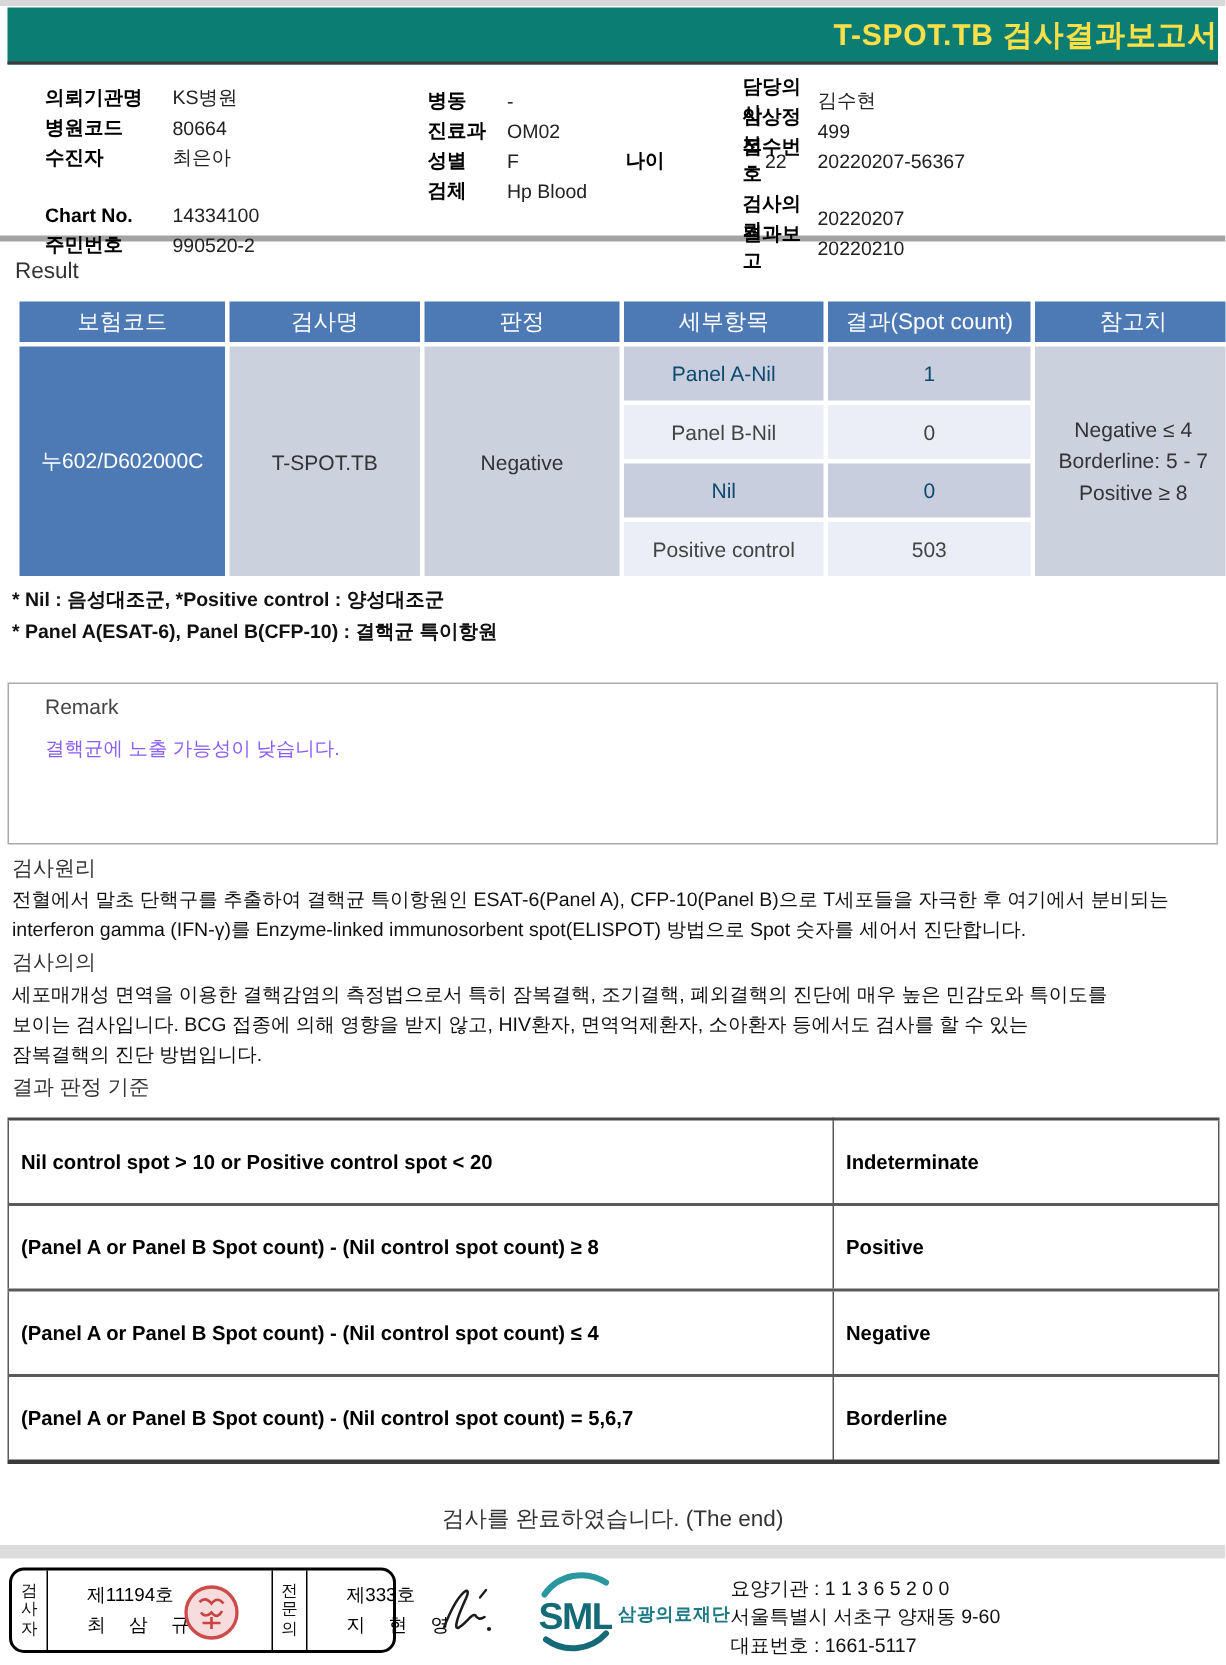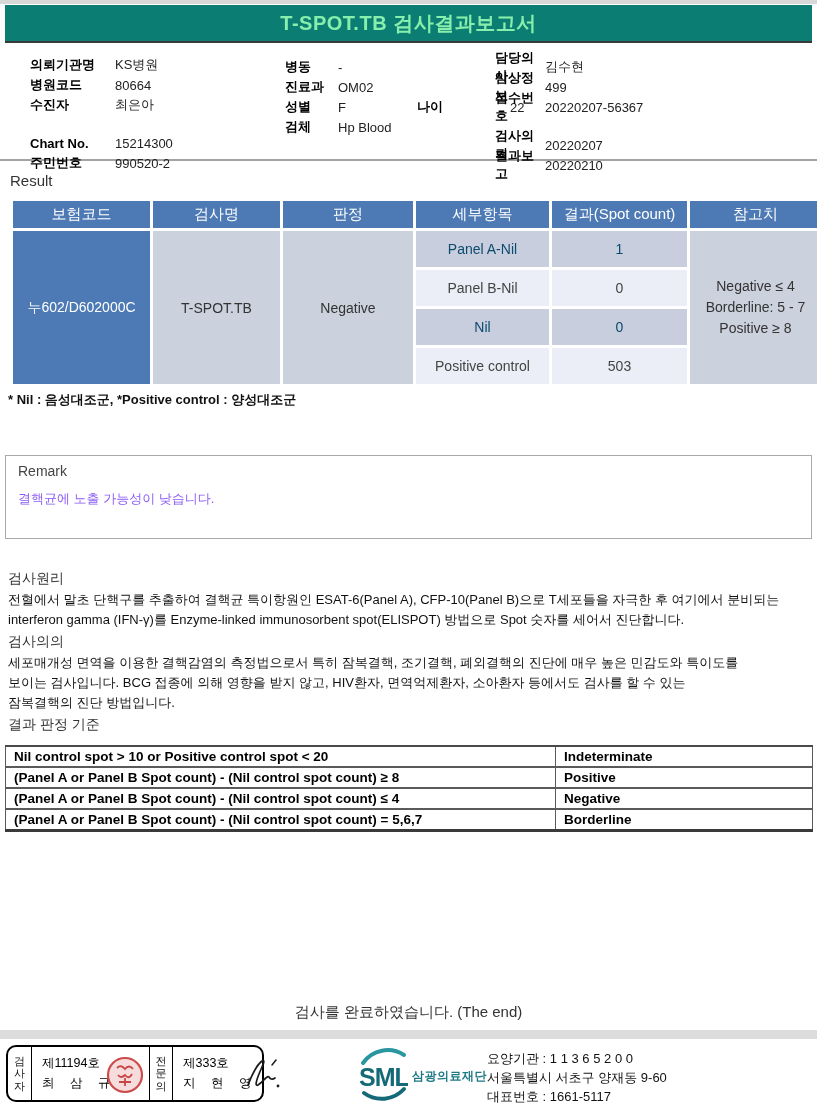--- a/index.html
+++ b/index.html
@@ -14,25 +14,25 @@
   *{box-sizing:border-box;margin:0;padding:0}
   html,body{background:#fff}
   body{
     width:817px;height:1110px;position:relative;overflow:hidden;
     font-family:"Liberation Sans","DejaVu Sans",sans-serif;color:#111;
   }
   .top-strip{position:absolute;top:0;left:0;width:100%;height:4px;background:#d8d8d8}
   .title-bar{
     position:absolute;top:5px;left:5px;right:5px;height:38px;
     background:var(--teal);border-bottom:2px solid #3a3a3a;
-    display:flex;align-items:center;justify-content:center;
-    color:#86efac;font-size:20px;font-weight:bold;letter-spacing:.5px;
-  }
-  
-  .patient{position:absolute;top:46px;left:0;right:0;height:115px;border-bottom:2px solid #a3a3a3}
+    display:flex;align-items:center;justify-content:flex-end;
+    color:#fde047;font-size:20px;font-weight:bold;letter-spacing:.5px;
+  }
+  
+  .patient{position:absolute;top:46px;left:0;right:0;height:115px;border-bottom:4px solid #a3a3a3}
   .pi-col{position:absolute;display:flex;flex-direction:column}
   .pi-col.left{left:30px;top:9px}
   .pi-col.mid{left:285px;top:11px}
   .pi-col.right{left:495px;top:11px}
   .pi-row{display:flex;height:20px;align-items:center;font-size:13px}
   .pi-row.gap{margin-top:18px}
   .pi-label{font-weight:bold;color:#000}
   .left .pi-label{width:85px}
   .mid .pi-label{width:53px}
   .right .pi-label{width:50px}
@@ -51,47 +51,47 @@
   }
   .result-table td{font-size:14px;text-align:center;height:36px;color:#333}
   td.code{background:var(--table-header-blue);color:#fff;font-size:14px}
   td.gray{background:var(--cell-gray)}
   td.dark{background:var(--row-dark);color:#0c4a6e}
   td.light{background:var(--row-light);color:#444}
   td.ref div{line-height:21px}
   .notes{position:absolute;top:391px;left:8px;font-size:13px;font-weight:bold;color:#111}
   .notes div{height:21px}
   
-  .remark-box{position:absolute;top:455px;left:5px;right:5px;height:84px;border:1px solid #aaa;padding:7px 12px}
+  .remark-box{position:absolute;top:455px;left:5px;right:5px;height:108px;border:1px solid #aaa;padding:7px 24px}
   .remark-label{font-size:14px;color:#444}
   .remark-content{font-size:13px;color:#8b5cf6;margin-top:11px}
   
   .section-title{position:absolute;left:8px;font-size:14px;color:#333}
   .section-text{position:absolute;left:8px;right:6px;font-size:13px;line-height:20px;color:#111;white-space:pre-line}
   #principle-title{top:570px}
   #principle-text{top:590px}
   #significance-title{top:633px}
   #significance-text{top:653px}
   #criteria-title{top:716px}
   .criteria-table{
     position:absolute;top:745px;left:5px;width:807px;
     border-collapse:collapse;table-layout:fixed;
     border-top:2px solid #4a4a4a;border-bottom:3px solid #3a3a3a;
   }
   .criteria-table td{
     border-top:2px solid #5a5a5a;border-left:1px solid #5a5a5a;border-right:1px solid #5a5a5a;
-    font-size:13.5px;font-weight:bold;color:#000;height:15px;padding:2px 8px;vertical-align:middle;
+    font-size:13.5px;font-weight:bold;color:#000;height:15px;padding:20px 8px;vertical-align:middle;
   }
   .criteria-table tr:first-child td{border-top:none}
   
   .end-message{position:absolute;top:1003px;left:0;width:100%;text-align:center;font-size:15px;color:#333}
   .footer-strip{position:absolute;top:1030px;left:0;width:100%;height:9px;background:#dcdcdc}
   .stamp-box{
     position:absolute;top:1045px;left:6px;width:258px;height:57px;
-    border:2px solid #000;border-radius:10px;display:flex;align-items:stretch;background:#fff;
+    border:2px solid #000;border-radius:10px;display:flex;align-items:stretch;background:#fff;gap:16px;
   }
   .stamp-role{
     width:24px;flex:none;display:flex;align-items:center;justify-content:center;
     font-size:11px;line-height:1.12;text-align:center;padding:1px 5px;word-break:break-all;
   }
   .stamp-role.r1{border-right:1px solid #000}
   .stamp-role.r2{border-left:1px solid #000;border-right:1px solid #000}
   .stamp-cell{flex:none;position:relative;padding:8px 0 16px 10px}
   .stamp-cell.c1{width:117px}
   .stamp-cell.c2{width:113px}
@@ -124,21 +124,21 @@
     <div class="pi-row">
       <span class="pi-label">병원코드</span>
       <span class="pi-value">80664</span>
     </div>
     <div class="pi-row">
       <span class="pi-label">수진자</span>
       <span class="pi-value">최은아</span>
     </div>
     <div class="pi-row gap">
       <span class="pi-label">Chart No.</span>
-      <span class="pi-value">15214300</span>
+      <span class="pi-value">14334100</span>
     </div>
     <div class="pi-row">
       <span class="pi-label">주민번호</span>
       <span class="pi-value">990520-2</span>
     </div>
   </div>
 
   <div class="pi-col mid">
     <div class="pi-row">
       <span class="pi-label">병동</span>
@@ -228,20 +228,21 @@
     </tr>
     <tr>
       <td class="light">Positive control</td>
       <td class="light">503</td>
     </tr>
   </tbody>
 </table>
 
 <div class="notes">
   <div>* Nil : 음성대조군, *Positive control : 양성대조군</div>
+  <div>* Panel A(ESAT-6), Panel B(CFP-10) : 결핵균 특이항원</div>
 </div>
 
 <div class="remark-box">
   <div class="remark-label">Remark</div>
   <div class="remark-content">결핵균에 노출 가능성이 낮습니다.</div>
 </div>
 
 <div class="section-title" id="principle-title">검사원리</div>
 <div class="section-text" id="principle-text">전혈에서 말초 단핵구를 추출하여 결핵균 특이항원인 ESAT-6(Panel A), CFP-10(Panel B)으로 T세포들을 자극한 후 여기에서 분비되는
 interferon gamma (IFN-γ)를 Enzyme-linked immunosorbent spot(ELISPOT) 방법으로 Spot 숫자를 세어서 진단합니다.</div>

